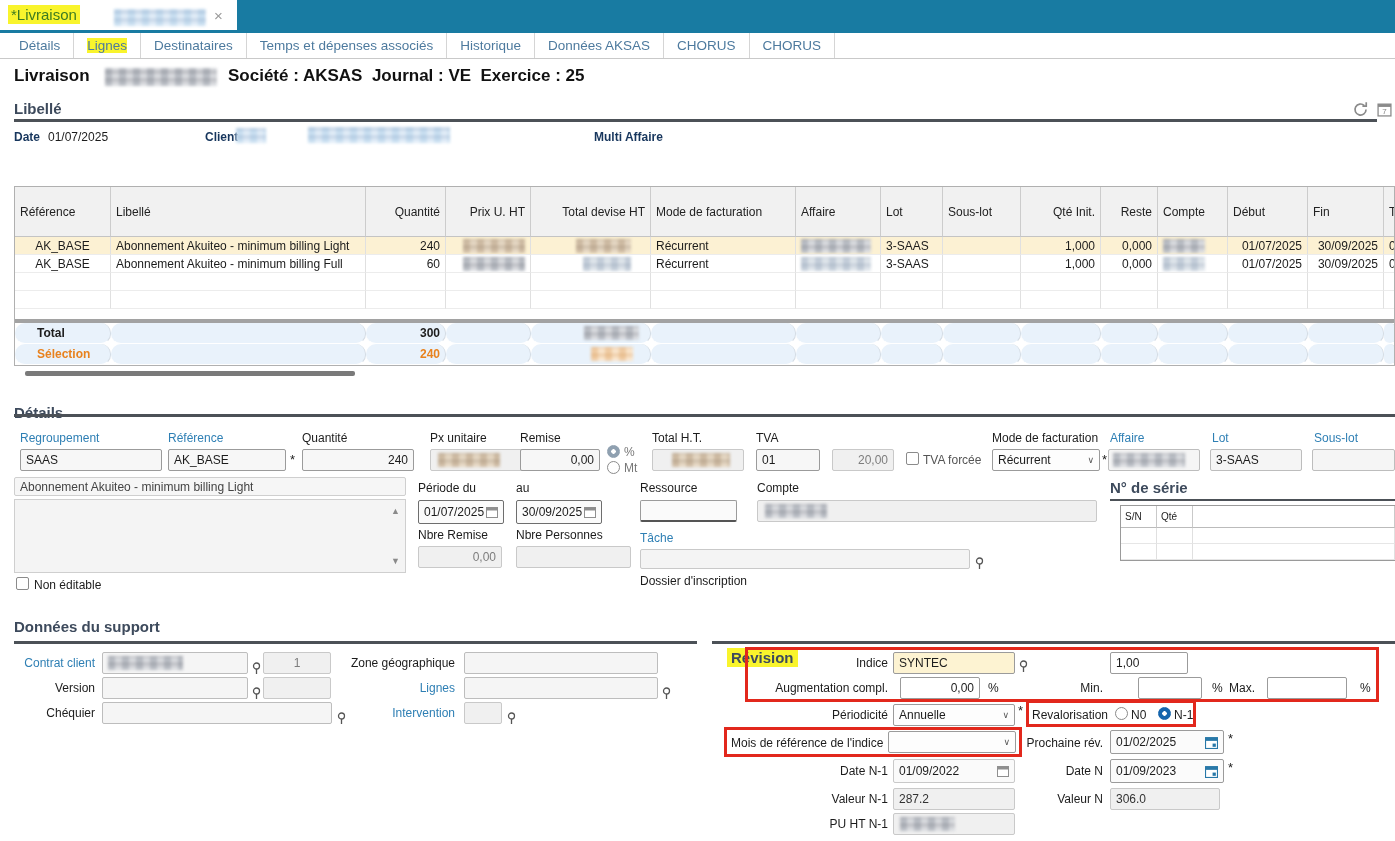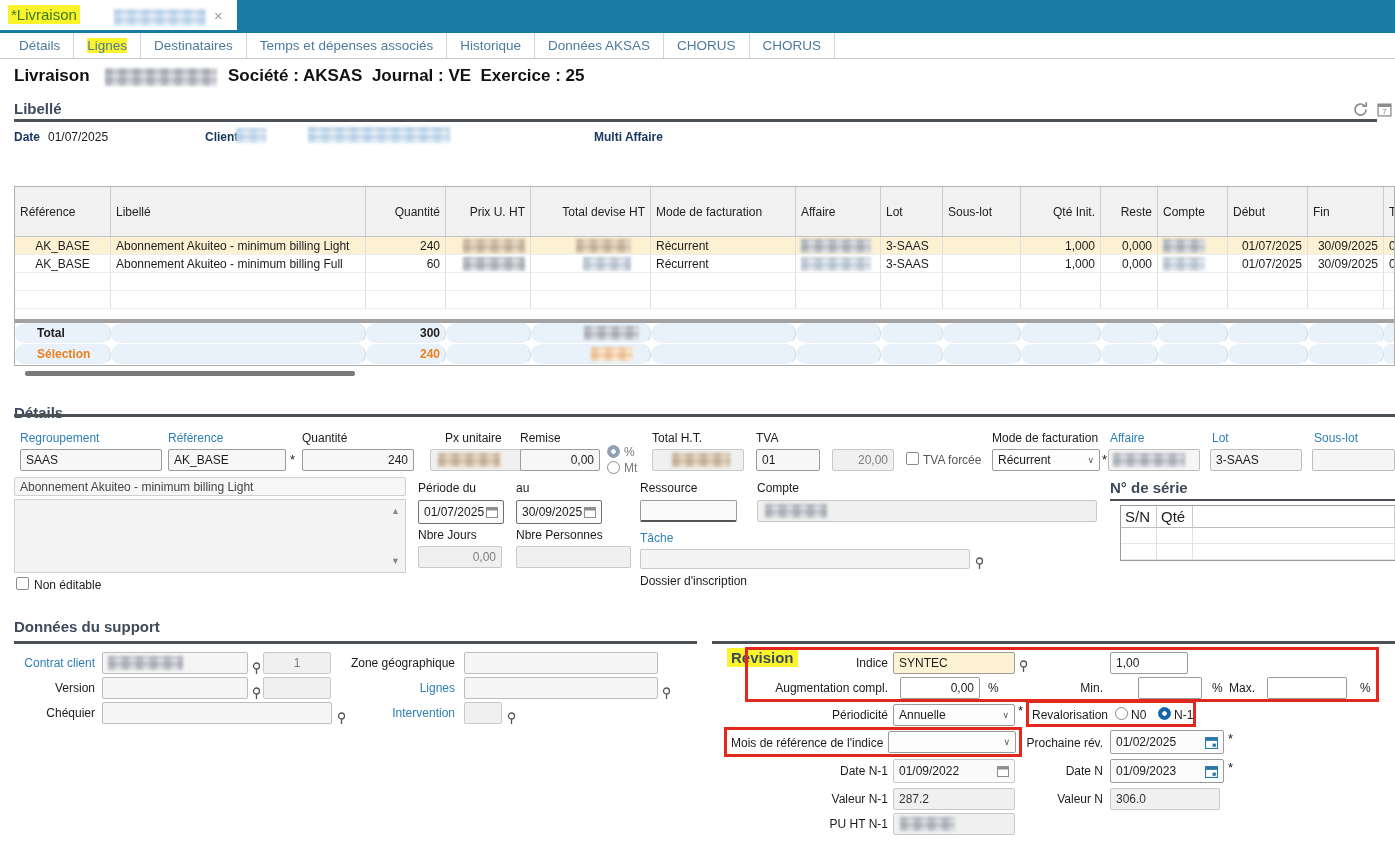--- a/index.html
+++ b/index.html
@@ -75,21 +75,21 @@
   .hthumb{position:absolute;left:25px;top:371px;width:330px;height:5px;background:#7a7a7a;border-radius:2px;}
   
   .txtarea{position:absolute;left:14px;top:499px;width:392px;height:74px;background:#f4f4f4;
            border:1px solid #cfcfcf;box-sizing:border-box;}
   .scrollarrow{position:absolute;right:5px;font-size:9px;color:#8a8a8a;}
   
   .sntbl{position:absolute;left:1120px;top:505px;width:275px;height:56px;border:1px solid #9a9a9a;border-right:none;
          background:#fff;box-sizing:border-box;overflow:hidden;}
   .snrow{display:grid;grid-template-columns:36px 36px 1fr;}
   .snth{height:22px;border-right:1px solid #c9c9c9;border-bottom:1px solid #bbb;display:flex;align-items:center;
-        padding:0 4px;font-size:15px;box-sizing:border-box;}
+        padding:0 4px;font-size:10px;box-sizing:border-box;}
   .sntd{height:16px;border-right:1px solid #e0e0e0;border-bottom:1px solid #e6e6e6;box-sizing:border-box;}
 </style>
 </head>
 <body>
 
 <div id="app">
 
   <div class="winbar">
     <div class="teal"></div>
     <div class="tealline"></div>
@@ -305,21 +305,21 @@
     </div>
   <span class="lbl link" style="left:168px;top:431px;">Référence</span>
   <div class="fld" style="left:168px;top:449px;width:118px;">
       <span>AK_BASE</span>
     </div>
   <span class="req" style="left:290px;top:452px;">*</span>
   <span class="lbl" style="left:302px;top:431px;">Quantité</span>
   <div class="fld rt" style="left:302px;top:449px;width:112px;">
       <span>240</span>
     </div>
-  <span class="lbl" style="left:445px;top:431px;">Px unitaire</span>
+  <span class="lbl" style="left:430px;top:431px;">Px unitaire</span>
   <div class="fld dis" style="left:430px;top:449px;width:95px;"></div>
   <span class="blurb bz-tan" style="left:438px;top:453px;width:62px;height:14px;"></span>
   <span class="lbl" style="left:520px;top:431px;">Remise</span>
   <div class="fld rt" style="left:520px;top:449px;width:80px;">
       <span>0,00</span>
     </div>
   <span class="abs" style="left:607px;top:444px;"><span class="radio selgray"></span></span>
   <span class="lbl" style="left:624px;top:445px;color:#777;">%</span>
   <span class="abs" style="left:607px;top:460px;"><span class="radio"></span></span>
   <span class="lbl" style="left:624px;top:461px;color:#777;">Mt</span>
@@ -374,21 +374,21 @@
   <span class="lbl" style="left:516px;top:481px;">au</span>
   <div class="fld" style="left:516px;top:500px;width:86px;height:24px;border-color:#6e6e6e;background:#fbfbfb;">
       <span>30/09/2025</span>
       <span class="cal">
         <svg width="12" height="12" viewBox="0 0 12 12">
           <rect x="0.5" y="1.5" width="11" height="10" fill="#fff" stroke="#8f8f8f"></rect>
           <rect x="0.5" y="1.5" width="11" height="3" fill="#8f8f8f"></rect>
         </svg>
       </span>
     </div>
-  <span class="lbl" style="left:418px;top:528px;">Nbre Jours</span>
+  <span class="lbl" style="left:418px;top:528px;">Nbre Remise</span>
   <div class="fld dis rt" style="left:418px;top:546px;width:84px;">
       <span>0,00</span>
     </div>
   <span class="lbl" style="left:516px;top:528px;">Nbre Personnes</span>
   <div class="fld dis" style="left:516px;top:546px;width:115px;"></div>
 
   <span class="lbl" style="left:640px;top:481px;">Ressource</span>
   <div class="fld" style="left:640px;top:500px;width:97px;border-bottom:2px solid #555;background:#fafafa;"></div>
   <span class="lbl" style="left:757px;top:481px;">Compte</span>
   <div class="fld dis" style="left:757px;top:500px;width:340px;"></div>

